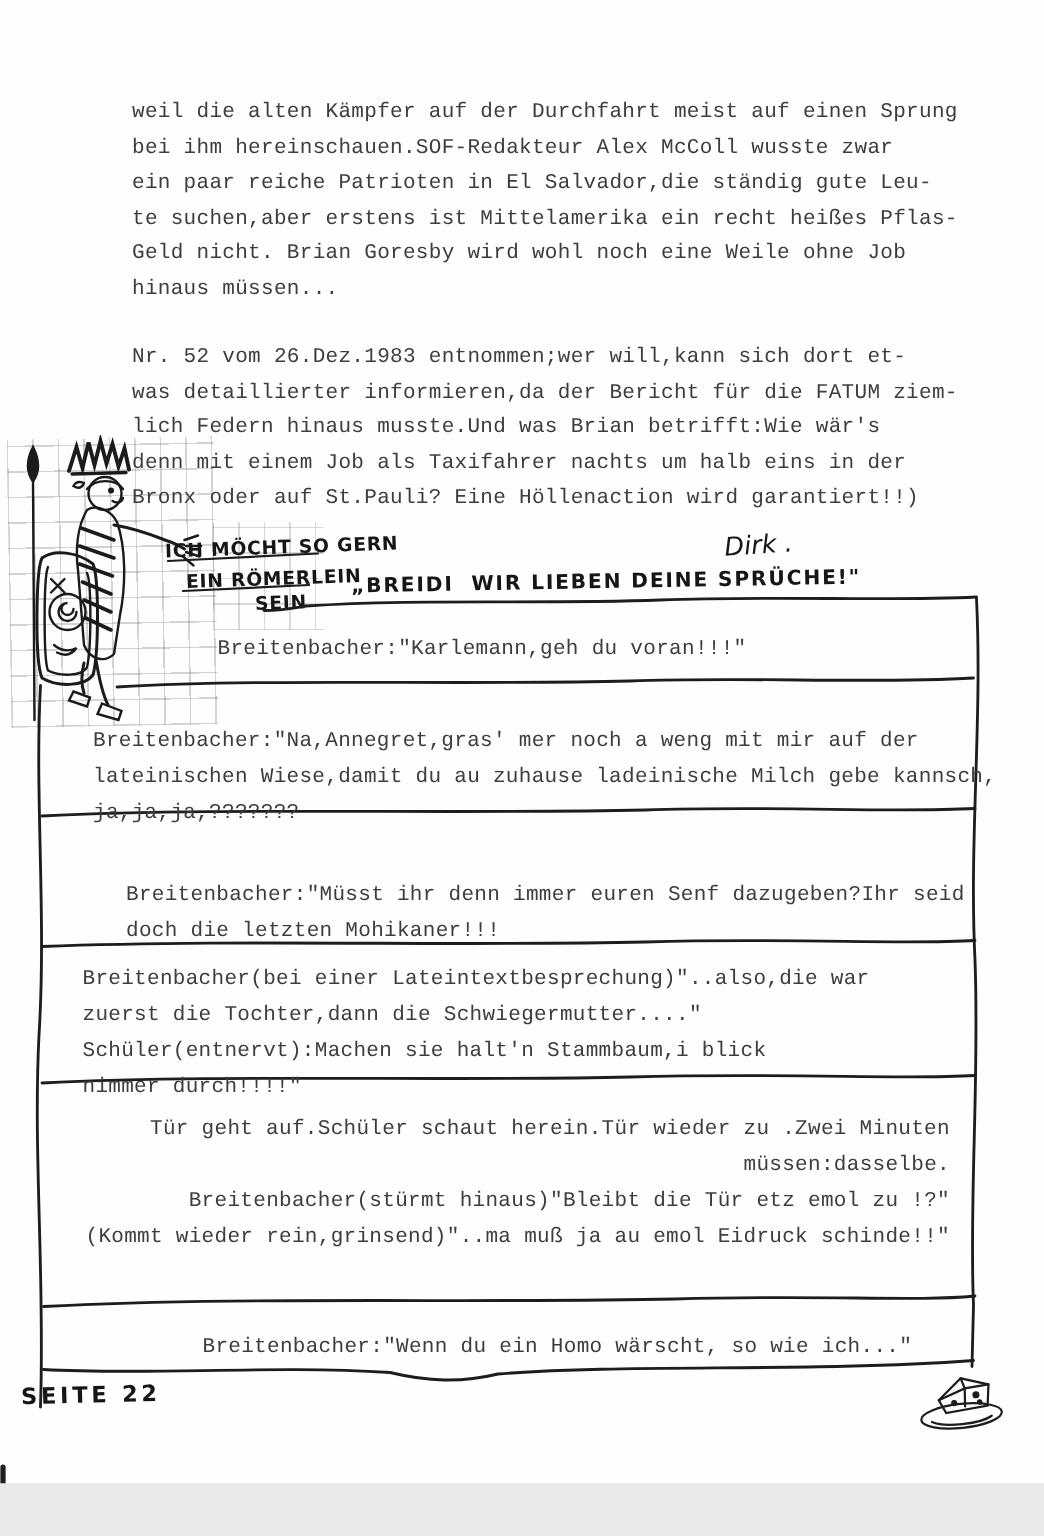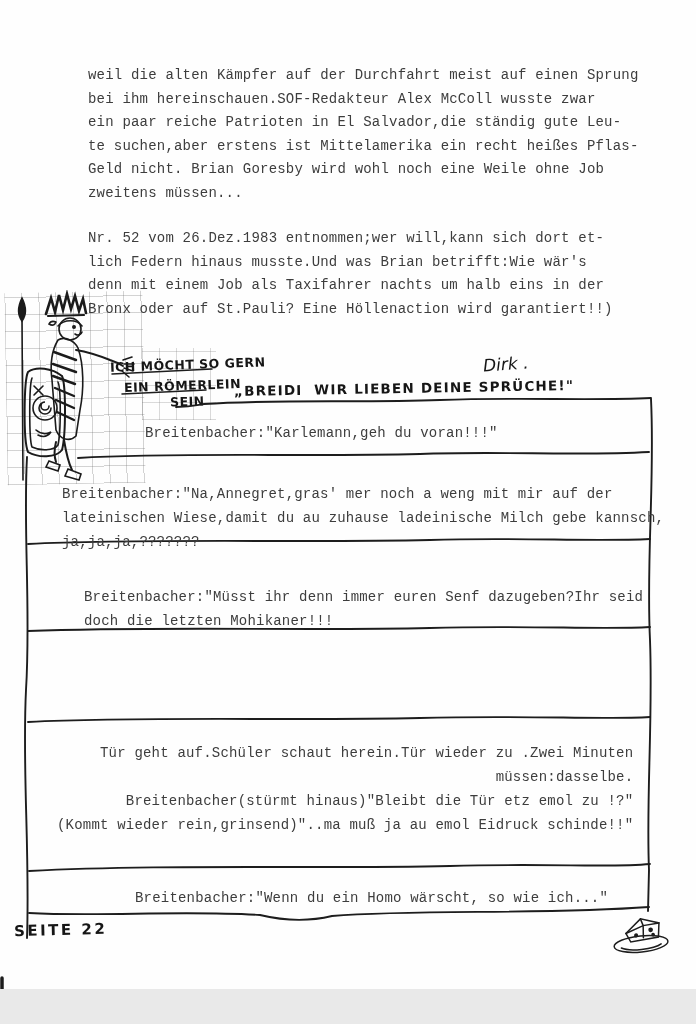--- a/index.html
+++ b/index.html
@@ -81,24 +81,25 @@
     <path d="M56,150 C58,162 60,172 64,180 M48,152 C46,160 46,166 48,172" stroke-width="2"></path>
     <path d="M60,179 l13,5 l-2,6 l-14,-4 Z M41,171 l11,4 l-2,6 l-12,-4 Z"></path>
   </svg>
 
   <div class="para p1">
     <div class="tline">weil die alten Kämpfer auf der Durchfahrt meist auf einen Sprung</div>
     <div class="tline">bei ihm hereinschauen.SOF-Redakteur Alex McColl wusste zwar</div>
     <div class="tline">ein paar reiche Patrioten in El Salvador,die ständig gute Leu-</div>
     <div class="tline">te suchen,aber erstens ist Mittelamerika ein recht heißes Pflas-</div>
     <div class="tline">Geld nicht. Brian Goresby wird wohl noch eine Weile ohne Job</div>
-    <div class="tline">zweitens müssen...</div>
+    <div class="tline">hinaus müssen...</div>
   </div>
   <div class="para p2">
     <div class="tline">Nr. 52 vom 26.Dez.1983 entnommen;wer will,kann sich dort et-</div>
+    <div class="tline">was detaillierter informieren,da der Bericht für die FATUM ziem-</div>
     <div class="tline">lich Federn hinaus musste.Und was Brian betrifft:Wie wär's</div>
     <div class="tline">denn mit einem Job als Taxifahrer nachts um halb eins in der</div>
     <div class="tline">Bronx oder auf St.Pauli? Eine Höllenaction wird garantiert!!)</div>
   </div>
 
   <div class="hw wish1">ICH MÖCHT SO GERN</div>
   <div class="hw wish2">EIN RÖMERLEIN</div>
   <div class="hw wish3">SEIN</div>
   <div class="hw dirk">Dirk .</div>
   <div class="hw banner">„BREIDI  WIR LIEBEN DEINE SPRÜCHE!"</div>
@@ -123,20 +124,26 @@
   </div>
   <div class="q q2">
     <div class="tline">Breitenbacher:"Na,Annegret,gras' mer noch a weng mit mir auf der</div>
     <div class="tline">lateinischen Wiese,damit du au zuhause ladeinische Milch gebe kannsch,</div>
     <div class="tline">ja,ja,ja,???????</div>
   </div>
   <div class="q q3">
     <div class="tline">Breitenbacher:"Müsst ihr denn immer euren Senf dazugeben?Ihr seid</div>
     <div class="tline">doch die letzten Mohikaner!!!</div>
   </div>
+  <div class="q q4">
+    <div class="tline">Breitenbacher(bei einer Lateintextbesprechung)"..also,die war</div>
+    <div class="tline">zuerst die Tochter,dann die Schwiegermutter...."</div>
+    <div class="tline">Schüler(entnervt):Machen sie halt'n Stammbaum,i blick</div>
+    <div class="tline">nimmer durch!!!!"</div>
+  </div>
   <div class="q q5">
     <div class="tline">Tür geht auf.Schüler schaut herein.Tür wieder zu .Zwei Minuten</div>
     <div class="tline">müssen:dasselbe.</div>
     <div class="tline">Breitenbacher(stürmt hinaus)"Bleibt die Tür etz emol zu !?"</div>
     <div class="tline">(Kommt wieder rein,grinsend)"..ma muß ja au emol Eidruck schinde!!"</div>
   </div>
   <div class="q q6">
     <div class="tline">Breitenbacher:"Wenn du ein Homo wärscht, so wie ich..."</div>
   </div>
 

